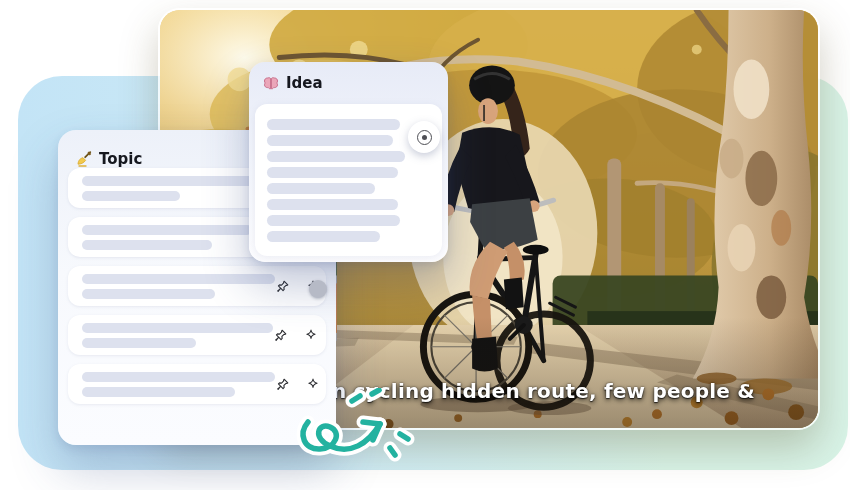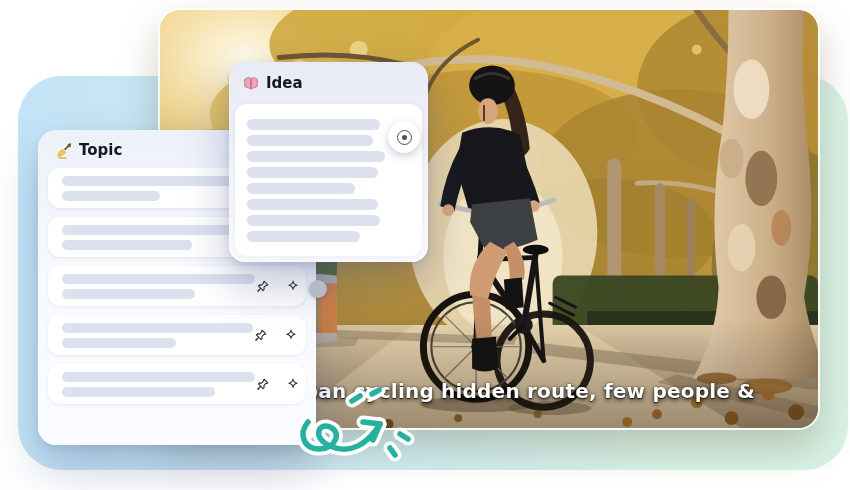--- a/index.html
+++ b/index.html
@@ -12,28 +12,28 @@
   
   .photo{position:absolute;left:158px;top:8px;width:662px;height:422px;border-radius:22px;overflow:hidden;
     border:2px solid rgba(255,255,255,.75);box-sizing:border-box;z-index:2;
     box-shadow:0 18px 38px rgba(90,80,40,.28);}
   .photo svg{display:block;width:100%;height:100%;}
   .caption{position:absolute;left:0;right:0;bottom:24px;text-align:center;transform:translateX(27px);
     color:#ffffff;font-weight:800;font-size:20px;line-height:25px;letter-spacing:.2px;z-index:3;
     text-shadow:0 2px 5px rgba(0,0,0,.8),0 0 2px rgba(0,0,0,.55),0 1px 1px rgba(0,0,0,.6);}
 
   
-  .card{position:absolute;border-radius:18px;}
+  .card{position:absolute;border-radius:18px;margin-left:20px;}
   .card-header{display:flex;align-items:center;gap:7px;}
   .card-title{font-weight:800;font-size:15px;color:#16181f;}
 
   .topic-card{left:38px;top:130px;width:278px;height:315px;z-index:3;
     background:linear-gradient(180deg,#edf1f9 0%,#f7f9fd 45%,#fbfcff 100%);
     box-shadow:0 24px 48px rgba(55,75,130,.28),0 4px 10px rgba(55,75,130,.12);}
-  .topic-card .card-header{padding:11px 0 0 18px;align-items:flex-end;}
+  .topic-card .card-header{padding:20px 0 0 18px;}
   .trows{position:absolute;left:10px;right:10px;top:38px;display:flex;flex-direction:column;gap:9px;}
   .trow{height:40px;background:#ffffff;border-radius:12px;padding:0 14px;display:flex;align-items:center;
     justify-content:space-between;box-shadow:0 1px 3px rgba(120,130,165,.14);}
   .tlines{display:flex;flex-direction:column;gap:5px;}
   .skel{height:10px;border-radius:5px;background:#dde1ee;}
   .skel.i{height:11px;border-radius:6px;}
   .tacts{display:flex;align-items:center;gap:17px;}
   .ibtn{display:inline-flex;width:14px;height:14px;align-items:center;justify-content:center;cursor:pointer;}
 
   .idea-card{left:229px;top:62px;width:199px;height:200px;border-radius:16px;z-index:4;

